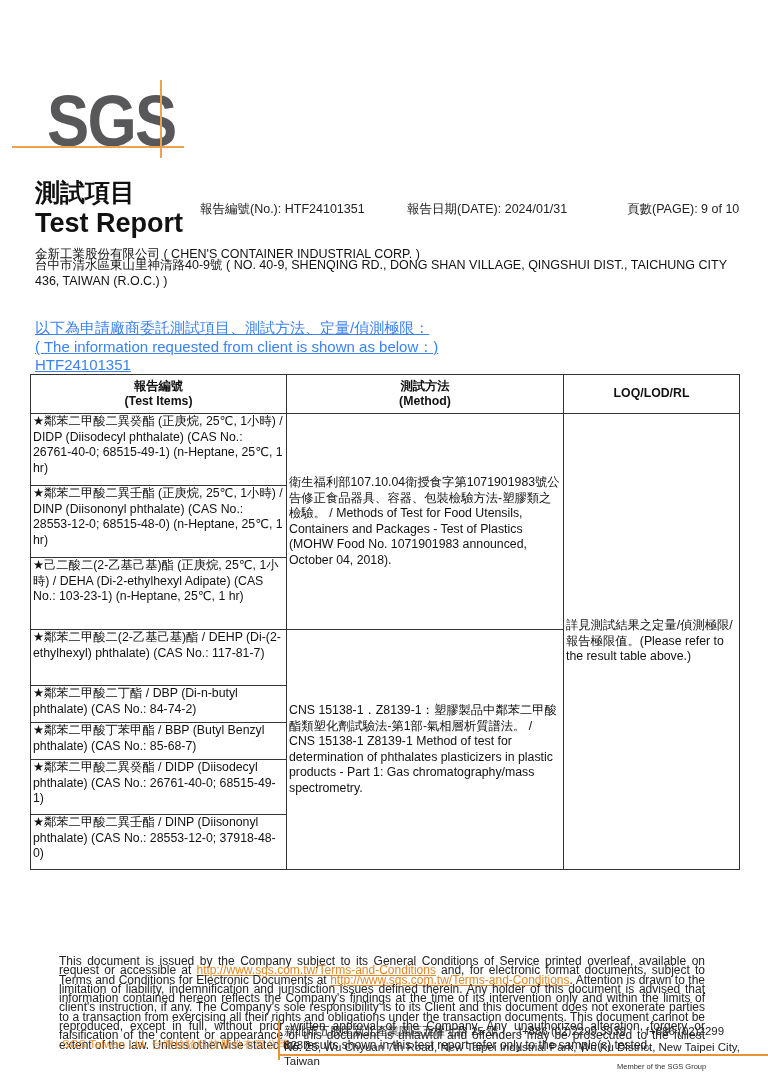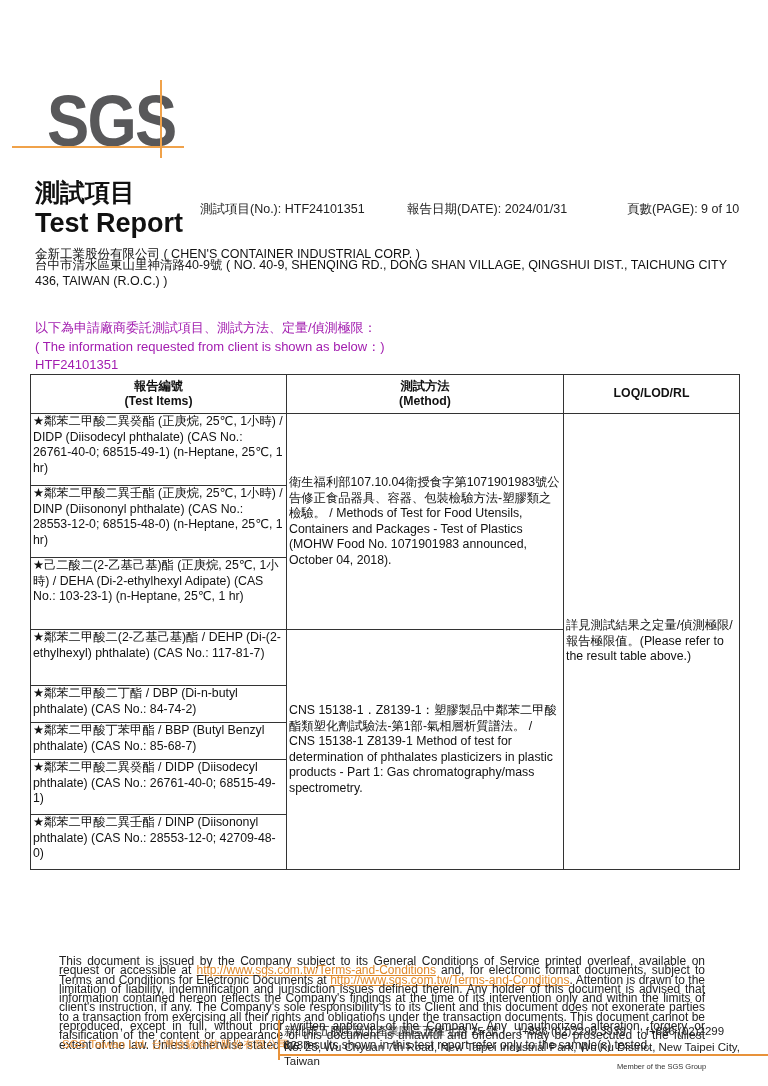--- a/index.html
+++ b/index.html
@@ -24,21 +24,21 @@
   .title-en { left: 35px; top: 208px; font-size: 27px; font-weight: bold; line-height: 30px; }
   .meta { top: 201px; font-size: 12.5px; line-height: 16px; color: #222; }
   .meta-no { left: 200px; }
   .meta-date { left: 407px; }
   .meta-page { left: 627px; }
 
   .client { left: 35px; font-size: 12.5px; line-height: 16px; color: #111; width: 700px; }
   .client-name { top: 246px; }
   .client-addr { top: 257px; }
 
-  .intro { left: 35px; font-size: 13px; line-height: 16px; color: #a21caf; }
+  .intro { left: 35px; font-size: 15px; line-height: 16px; color: #3b82f6; text-decoration: underline; }
   .intro-cn { top: 320px; }
   .intro-en { top: 339px; }
   .intro-no { top: 357px; }
 
   
   .tbl {
     position: absolute; left: 30px; top: 374px;
     border-collapse: collapse; table-layout: fixed;
     font-size: 12.3px; line-height: 15.5px; color: #111;
   }
@@ -66,21 +66,21 @@
 <body>
 
 <div class="abs logo-wrap">
   <div class="logo-text">SGS</div>
   <div class="logo-hline"></div>
   <div class="logo-vline"></div>
 </div>
 
 <div class="abs title-cn">測試項目</div>
 <div class="abs title-en">Test Report</div>
-<div class="abs meta meta-no">測試項目(No.): HTF24101351</div>
+<div class="abs meta meta-no">報告編號(No.): HTF24101351</div>
 <div class="abs meta meta-date">報告日期(DATE): 2024/01/31</div>
 <div class="abs meta meta-page">頁數(PAGE): 9 of 10</div>
 
 <div class="abs client client-name">金新工業股份有限公司 ( CHEN'S CONTAINER INDUSTRIAL CORP. )</div>
 <div class="abs client client-addr">台中市清水區東山里神清路40-9號 ( NO. 40-9, SHENQING RD., DONG SHAN VILLAGE, QINGSHUI DIST., TAICHUNG CITY 436, TAIWAN (R.O.C.) )</div>
 
 <div class="abs intro intro-cn">以下為申請廠商委託測試項目、測試方法、定量/偵測極限：</div>
 <div class="abs intro intro-en">( The information requested from client is shown as below：)</div>
 <div class="abs intro intro-no">HTF24101351</div>
 
@@ -120,21 +120,21 @@
   <tr style="height:37px">
     <td class="item-cell">★鄰苯二甲酸二丁酯 / DBP (Di-n-butyl phthalate) (CAS No.: 84-74-2)</td>
   </tr>
   <tr style="height:37px">
     <td class="item-cell">★鄰苯二甲酸丁苯甲酯 / BBP (Butyl Benzyl phthalate) (CAS No.: 85-68-7)</td>
   </tr>
   <tr style="height:55px">
     <td class="item-cell">★鄰苯二甲酸二異癸酯 / DIDP (Diisodecyl phthalate) (CAS No.: 26761-40-0; 68515-49-1)</td>
   </tr>
   <tr style="height:55px">
-    <td class="item-cell">★鄰苯二甲酸二異壬酯 / DINP (Diisononyl phthalate) (CAS No.: 28553-12-0; 42709-48-0)</td>
+    <td class="item-cell">★鄰苯二甲酸二異壬酯 / DINP (Diisononyl phthalate) (CAS No.: 28553-12-0; 37918-48-0)</td>
   </tr>
 </tbody>
   </table>
 
 <div class="abs disclaimer"><span>This document is issued by the Company subject to its General Conditions of Service printed overleaf, available on request or accessible at </span><a>http://www.sgs.com.tw/Terms-and-Conditions</a><span> and, for electronic format documents, subject to Terms and Conditions for Electronic Documents at </span><a>http://www.sgs.com.tw/Terms-and-Conditions</a><span>. Attention is drawn to the limitation of liability, indemnification and jurisdiction issues defined therein. Any holder of this document is advised that information contained hereon reflects the Company's findings at the time of its intervention only and within the limits of client's instruction, if any. The Company's sole responsibility is to its Client and this document does not exonerate parties to a transaction from exercising all their rights and obligations under the transaction documents. This document cannot be reproduced, except in full, without prior written approval of the Company. Any unauthorized alteration, forgery or falsification of the content or appearance of this document is unlawful and offenders may be prosecuted to the fullest extent of the law. Unless otherwise stated the results shown in this test report refer only to the sample(s) tested.</span></div>
 
 <div class="abs sgs-tw">
   <span>SGS Taiwan Ltd.</span><span class="cn">台灣檢驗科技股份有限公司</span>
 </div>
 <div class="abs foot-vline"></div>

